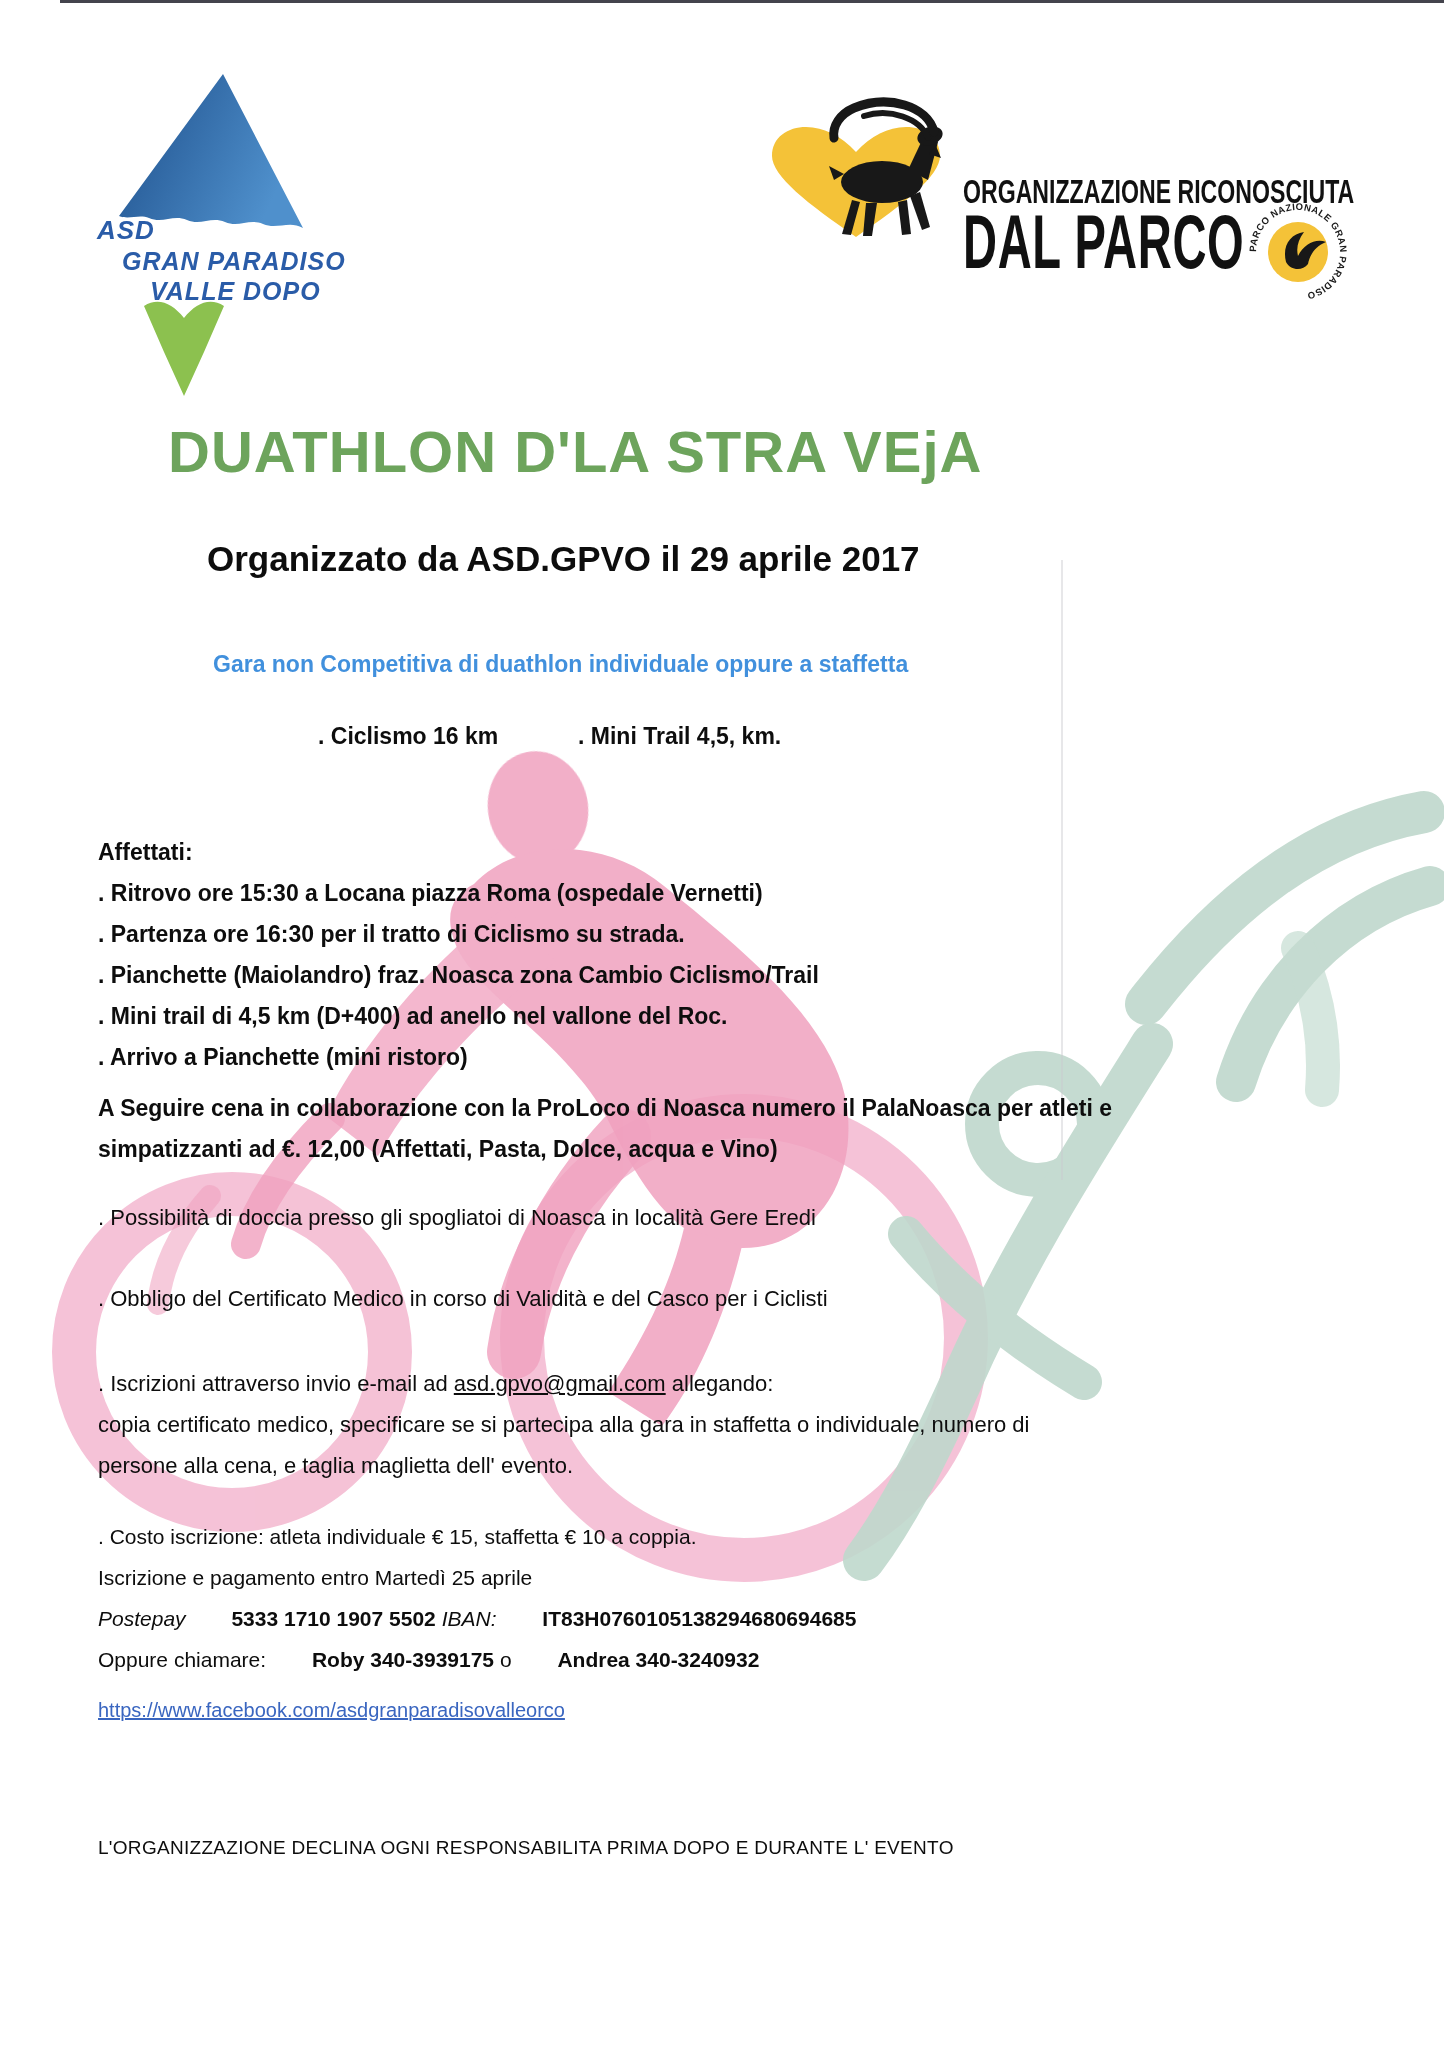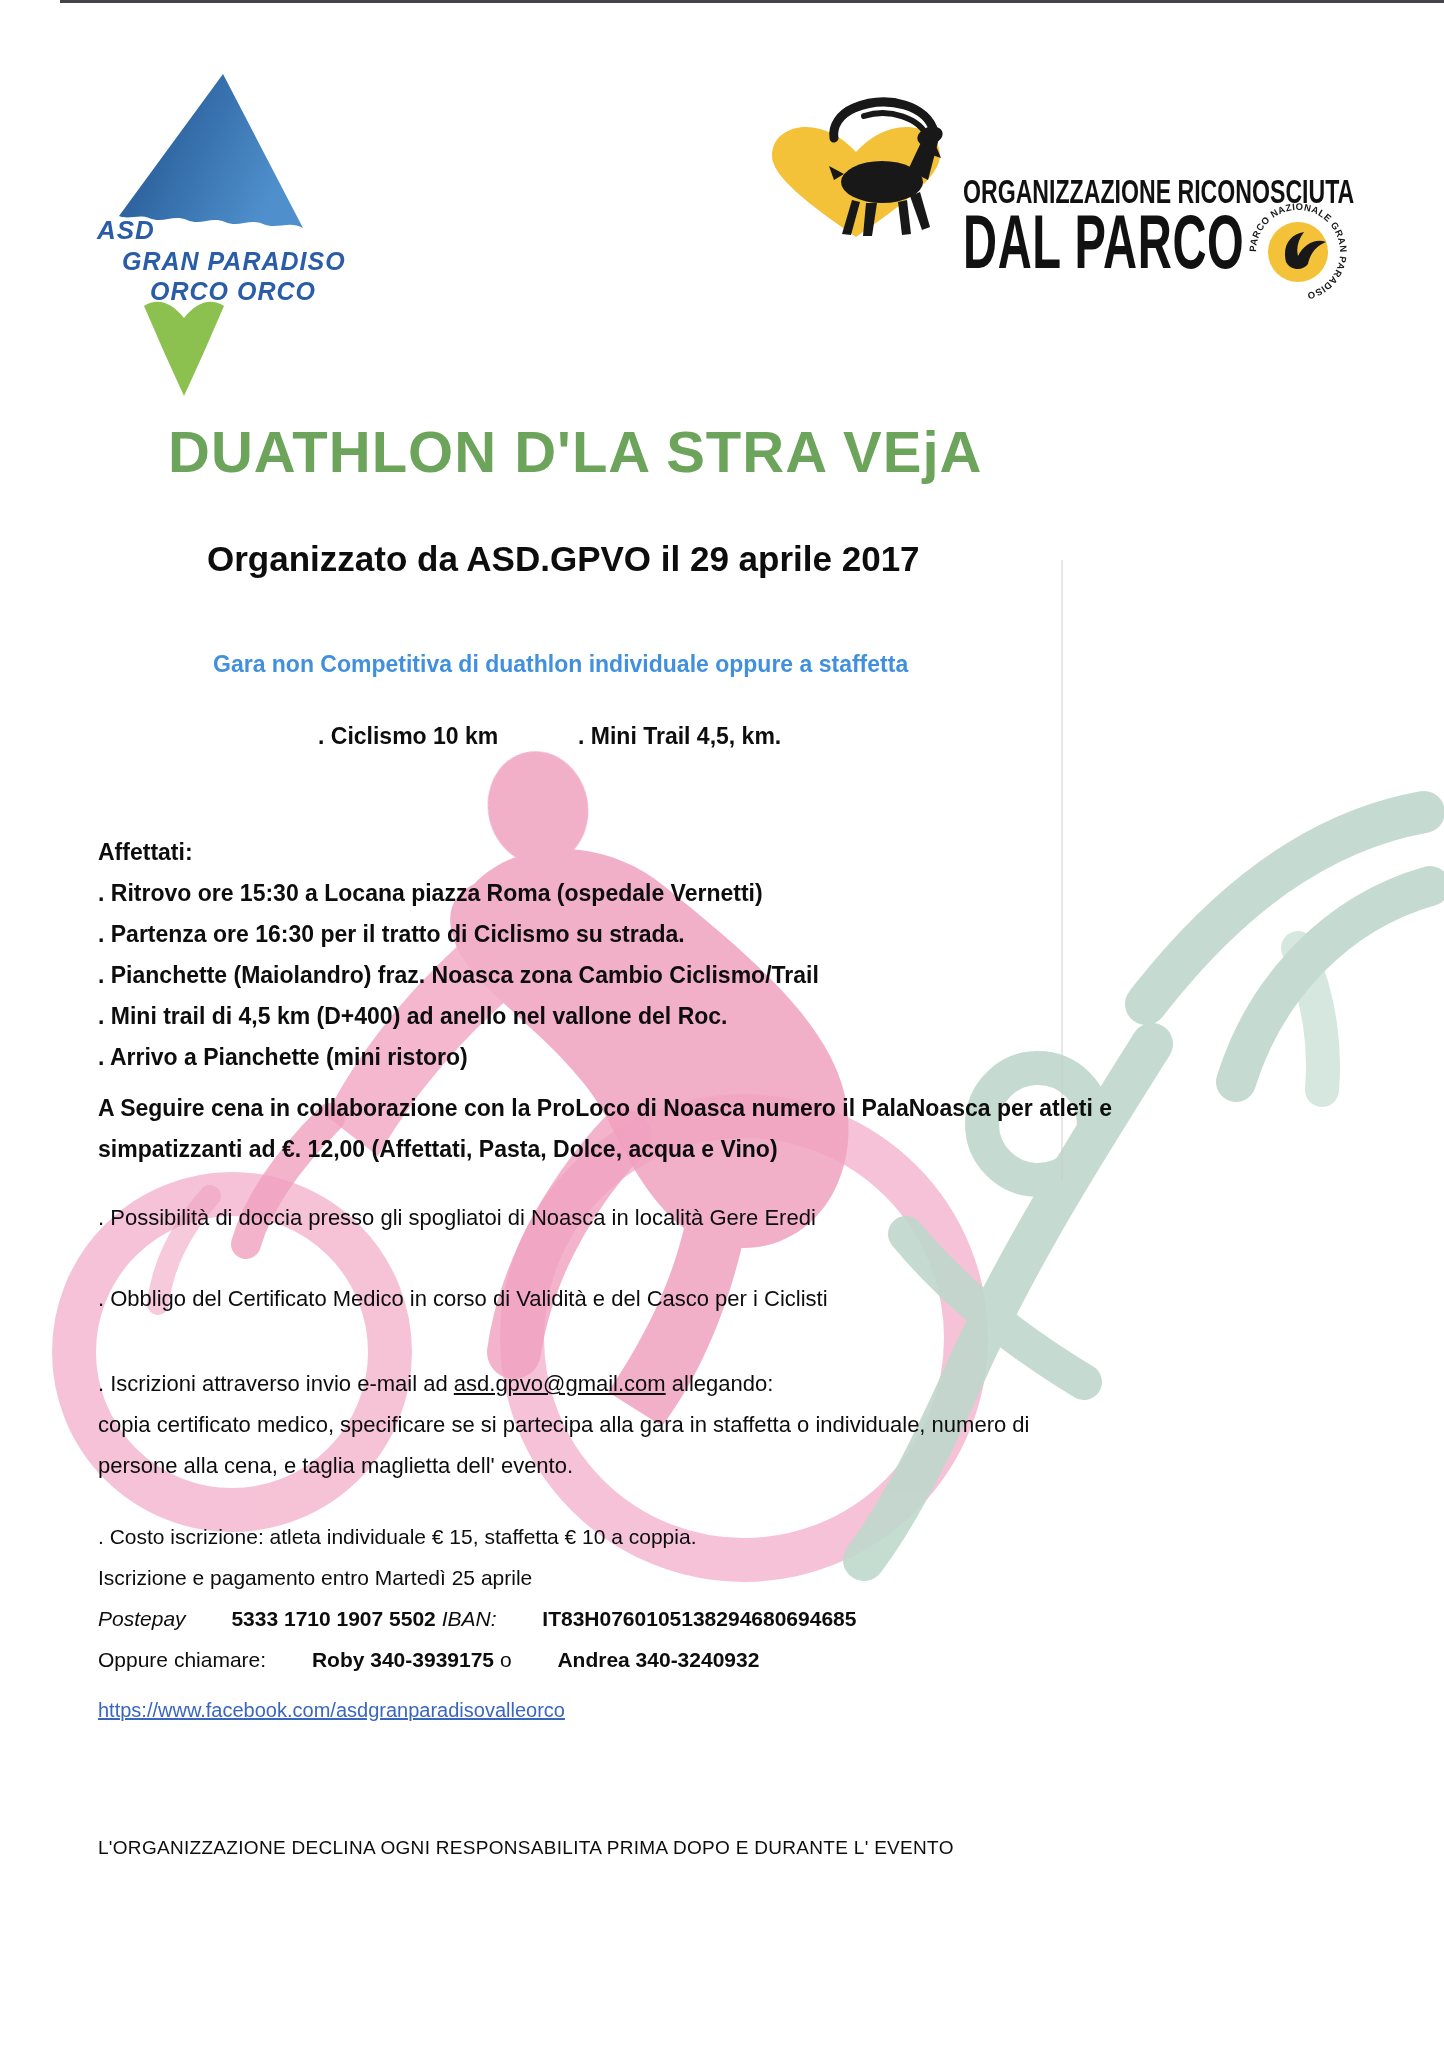--- a/index.html
+++ b/index.html
@@ -91,21 +91,21 @@
         <defs>
           <linearGradient id="mg" x1="0" y1="0" x2="1" y2="0.4">
             <stop offset="0" stop-color="#1d4e8a"></stop>
             <stop offset="1" stop-color="#4f90cc"></stop>
           </linearGradient>
         </defs>
         <path d="M120,4 L200,158 C186,150 174,160 160,154 C146,148 136,158 122,152 C108,146 98,156 84,150 C70,144 60,154 46,148 C36,144 26,150 16,146 Z" fill="url(#mg)"></path>
       </svg>
       <div class="abs asd-l1">ASD</div>
       <div class="abs asd-l2">GRAN PARADISO</div>
-      <div class="abs asd-l3">ORCO ORCO</div>
+      <div class="abs asd-l3">VALLE DOPO</div>
       <svg class="arrow-svg" viewBox="0 0 88 104">
         <path d="M4,10 C18,1 32,7 44,22 C56,7 70,1 84,10 L64,56 L44,100 L24,56 Z" fill="#8cc14f"></path>
       </svg>
     </div>
 
     <div>
       <svg class="heart-svg" viewBox="0 -22 215 172">
         <path d="M104,125 C56,92 20,64 20,44 C20,25 36,15 54,15 C72,15 89,24 104,40 C119,24 136,15 154,15 C172,15 188,25 188,44 C188,64 152,92 104,125 Z" fill="#f4c238"></path>
         <g fill="#181818">
           <ellipse cx="130" cy="70" rx="41" ry="21"></ellipse>
@@ -133,21 +133,21 @@
         <path d="M40,66 C36,50 44,38 58,36 C52,44 50,52 52,60 C58,48 70,42 80,46 C70,50 64,58 62,68 C56,76 44,74 40,66 Z" fill="#181818"></path>
         <text font-size="9.5" font-weight="bold" letter-spacing="0.5" fill="#1a1a1a">
           <textPath href="#stampring">PARCO NAZIONALE GRAN PARADISO</textPath>
         </text>
       </svg>
     </div>
 
     <div class="abs title">DUATHLON D'LA STRA VEjA</div>
     <div class="abs subtitle">Organizzato da ASD.GPVO il 29 aprile 2017</div>
     <div class="abs tagline">Gara non Competitiva di duathlon individuale oppure a staffetta</div>
-    <div class="abs dist-bike">. Ciclismo 10 km</div>
+    <div class="abs dist-bike">. Ciclismo 16 km</div>
     <div class="abs dist-trail">. Mini Trail 4,5, km.</div>
 
     <div class="abs program">
       <div>Affettati:</div>
       <div>. Ritrovo ore 15:30 a Locana piazza Roma (ospedale Vernetti)</div>
       <div>. Partenza ore 16:30 per il tratto di Ciclismo su strada.</div>
       <div>. Pianchette (Maiolandro) fraz. Noasca zona Cambio Ciclismo/Trail</div>
       <div>. Mini trail di 4,5 km (D+400) ad anello nel vallone del Roc.</div>
       <div>. Arrivo a Pianchette (mini ristoro)</div>
     </div>

